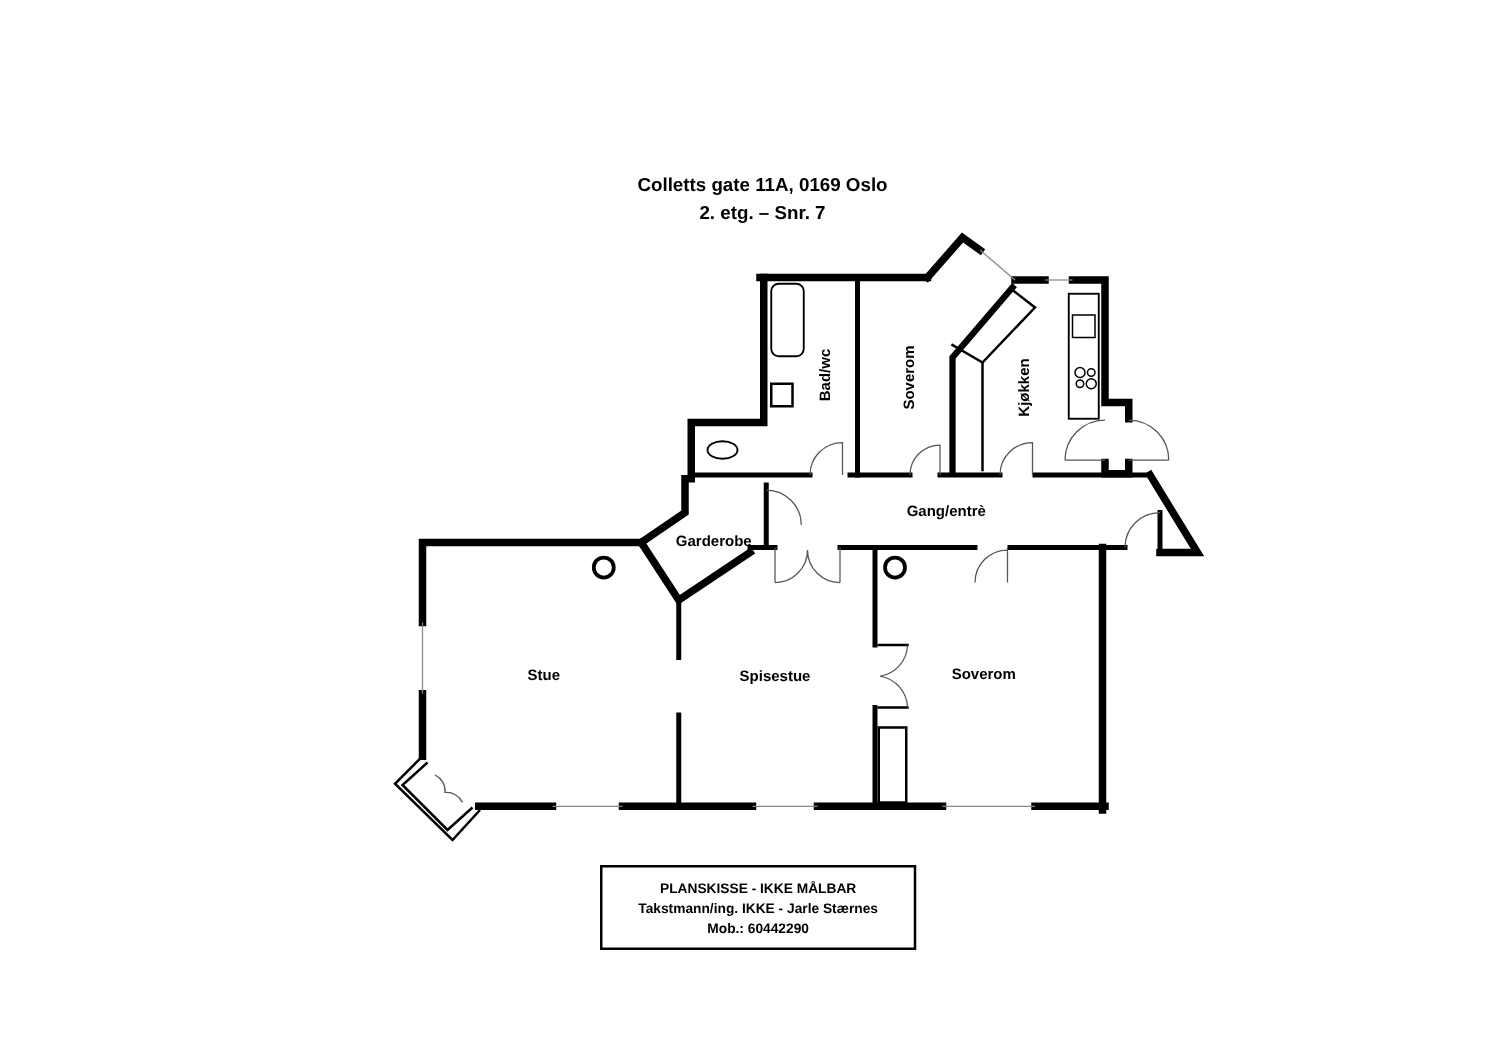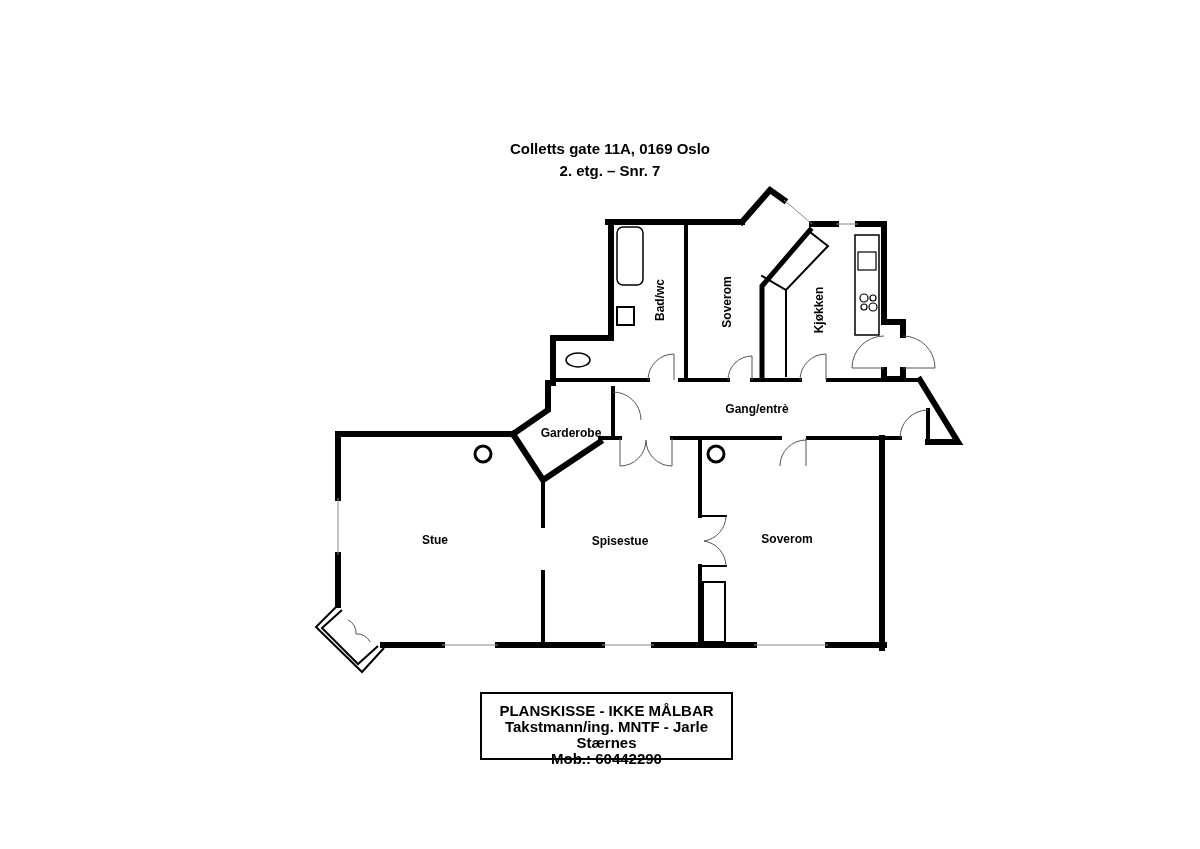--- a/index.html
+++ b/index.html
@@ -2,21 +2,21 @@
 <html><head>
 <meta charset="utf-8">
 <style>
   html, body { margin:0; padding:0; background:#ffffff; }
   body { width:1200px; height:849px; position:relative; overflow:hidden; font-family:"Liberation Sans", sans-serif; color:#000; }
   .title { position:absolute; left:0; width:1220px; text-align:center; font-weight:bold; font-size:15px; }
   #title1 { top:140px; }
   #title2 { top:162px; }
   svg#plan { position:absolute; left:0; top:0; }
   .lbl { font-family:"Liberation Sans", sans-serif; font-weight:bold; font-size:12px; fill:#000; }
-  .info-box { position:absolute; left:480px; top:692px; width:253px; height:68px; border:2px solid #000; box-sizing:border-box; text-align:center; font-weight:bold; font-size:15px; line-height:16px; padding-top:9px; }
+  .info-box { position:absolute; left:480px; top:692px; width:253px; height:68px; border:2px solid #000; box-sizing:border-box; text-align:center; font-weight:bold; font-size:11px; line-height:16px; padding-top:9px; }
 </style>
 </head>
 <body>
 
 <div id="title1" class="title">Colletts gate 11A, 0169 Oslo</div>
 <div id="title2" class="title">2. etg. – Snr. 7</div>
 
 <svg id="plan" width="1200" height="849" viewBox="0 0 1200 849">
   <g stroke="#000" stroke-width="6" fill="none" stroke-linecap="square">
 
@@ -107,15 +107,15 @@
   <text class="lbl" x="823" y="310" transform="rotate(-90 823 310)" text-anchor="middle">Kjøkken</text>
   <text class="lbl" x="757" y="413" text-anchor="middle">Gang/entrè</text>
   <text class="lbl" x="571" y="437" text-anchor="middle">Garderobe</text>
   <text class="lbl" x="435" y="544" text-anchor="middle">Stue</text>
   <text class="lbl" x="620" y="545" text-anchor="middle">Spisestue</text>
   <text class="lbl" x="787" y="543" text-anchor="middle">Soverom</text>
 </svg>
 
 <div class="info-box">
   <div>PLANSKISSE - IKKE MÅLBAR</div>
-  <div>Takstmann/ing. MNTF - Jarle Stærnes</div>
+  <div>Takstmann/ing. IKKE - Jarle Stærnes</div>
   <div>Mob.: 60442290</div>
 </div>
 
 </body></html>

